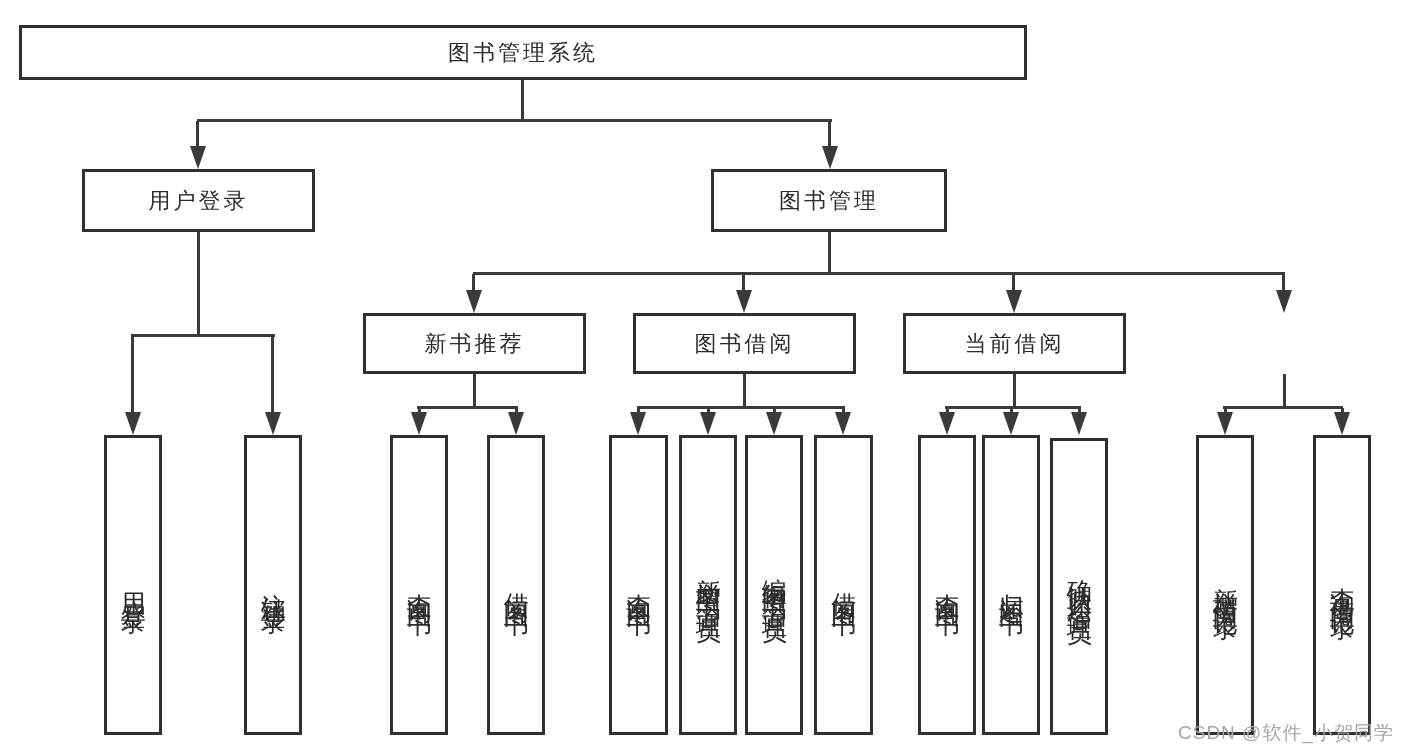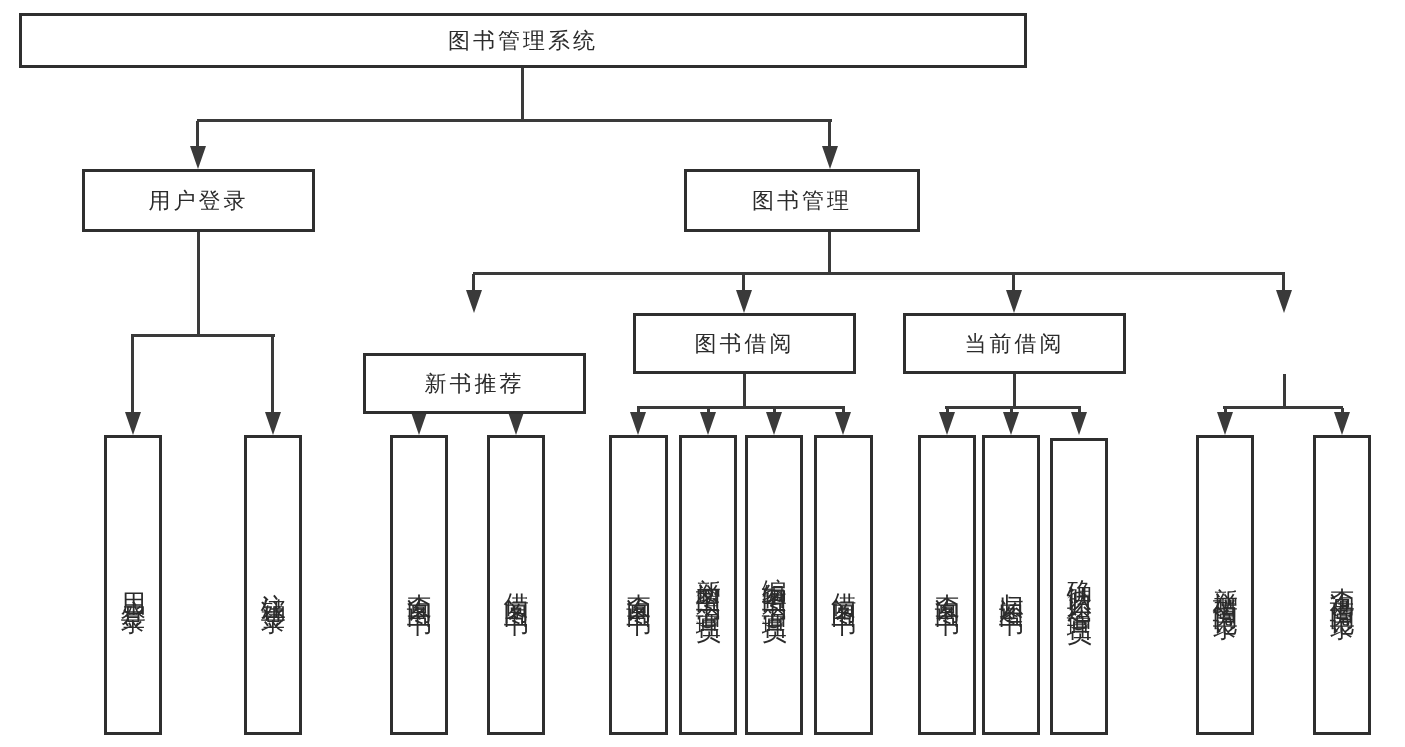--- a/index.html
+++ b/index.html
@@ -80,32 +80,32 @@
   <div class="ah" style="left:939px;top:412px;"></div>
   <div class="vline" style="left:1010px;top:408px;height:6px;"></div>
   <div class="ah" style="left:1003px;top:412px;"></div>
   <div class="vline" style="left:1078px;top:408px;height:6px;"></div>
   <div class="ah" style="left:1071px;top:412px;"></div>
   <div class="vline" style="left:1224px;top:408px;height:6px;"></div>
   <div class="ah" style="left:1217px;top:412px;"></div>
   <div class="vline" style="left:1341px;top:408px;height:6px;"></div>
   <div class="ah" style="left:1334px;top:412px;"></div>
 
-  <div class="box" style="left:19px;top:13px;width:1008px;height:55px;">
+  <div class="box" style="left:19px;top:25px;width:1008px;height:55px;">
     <span class="hlabel">图书管理系统</span>
   </div>
 
   <div class="box" style="left:82px;top:169px;width:233px;height:63px;">
     <span class="hlabel">用户登录</span>
   </div>
-  <div class="box" style="left:684px;top:169px;width:236px;height:63px;">
+  <div class="box" style="left:711px;top:169px;width:236px;height:63px;">
     <span class="hlabel">图书管理</span>
   </div>
 
-  <div class="box" style="left:363px;top:313px;width:223px;height:61px;margin-top:40px;">
+  <div class="box" style="left:363px;top:313px;width:223px;height:61px;">
     <span class="hlabel">新书推荐</span>
   </div>
   <div class="box" style="left:903px;top:313px;width:223px;height:61px;">
     <span class="hlabel">当前借阅</span>
   </div>
   <div class="box" style="left:633px;top:313px;width:223px;height:61px;">
     <span class="hlabel">图书借阅</span>
   </div>
 
   <div class="box" style="left:104px;top:435px;width:58px;height:300px;">
@@ -145,14 +145,15 @@
     <span class="vlabel">确认归还（管理员）</span>
   </div>
 
   <div class="box" style="left:1196px;top:435px;width:58px;height:300px;">
     <span class="vlabel">新增借阅记录</span>
   </div>
   <div class="box" style="left:1313px;top:435px;width:58px;height:300px;">
     <span class="vlabel">查询借阅记录</span>
   </div>
 
+  <span class="watermark">CSDN @软件_小贺同学</span>
 
 </div>
 
 </body></html>

